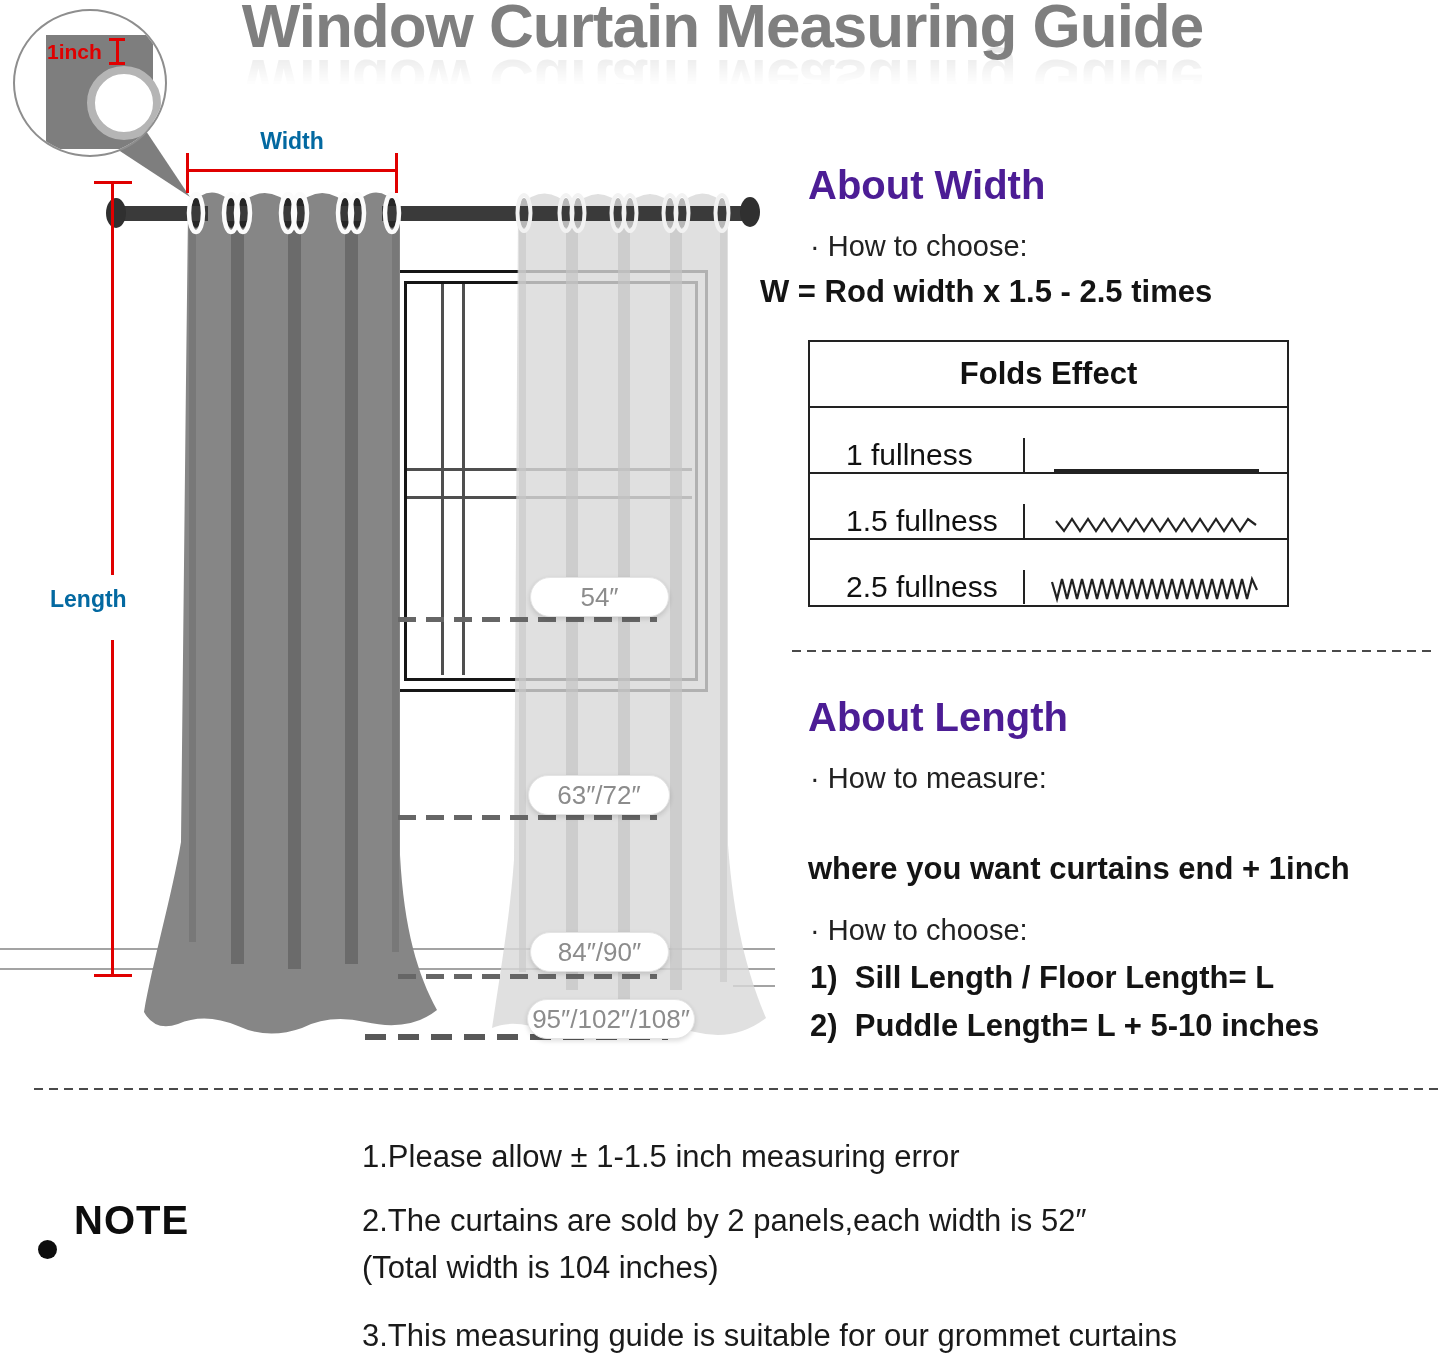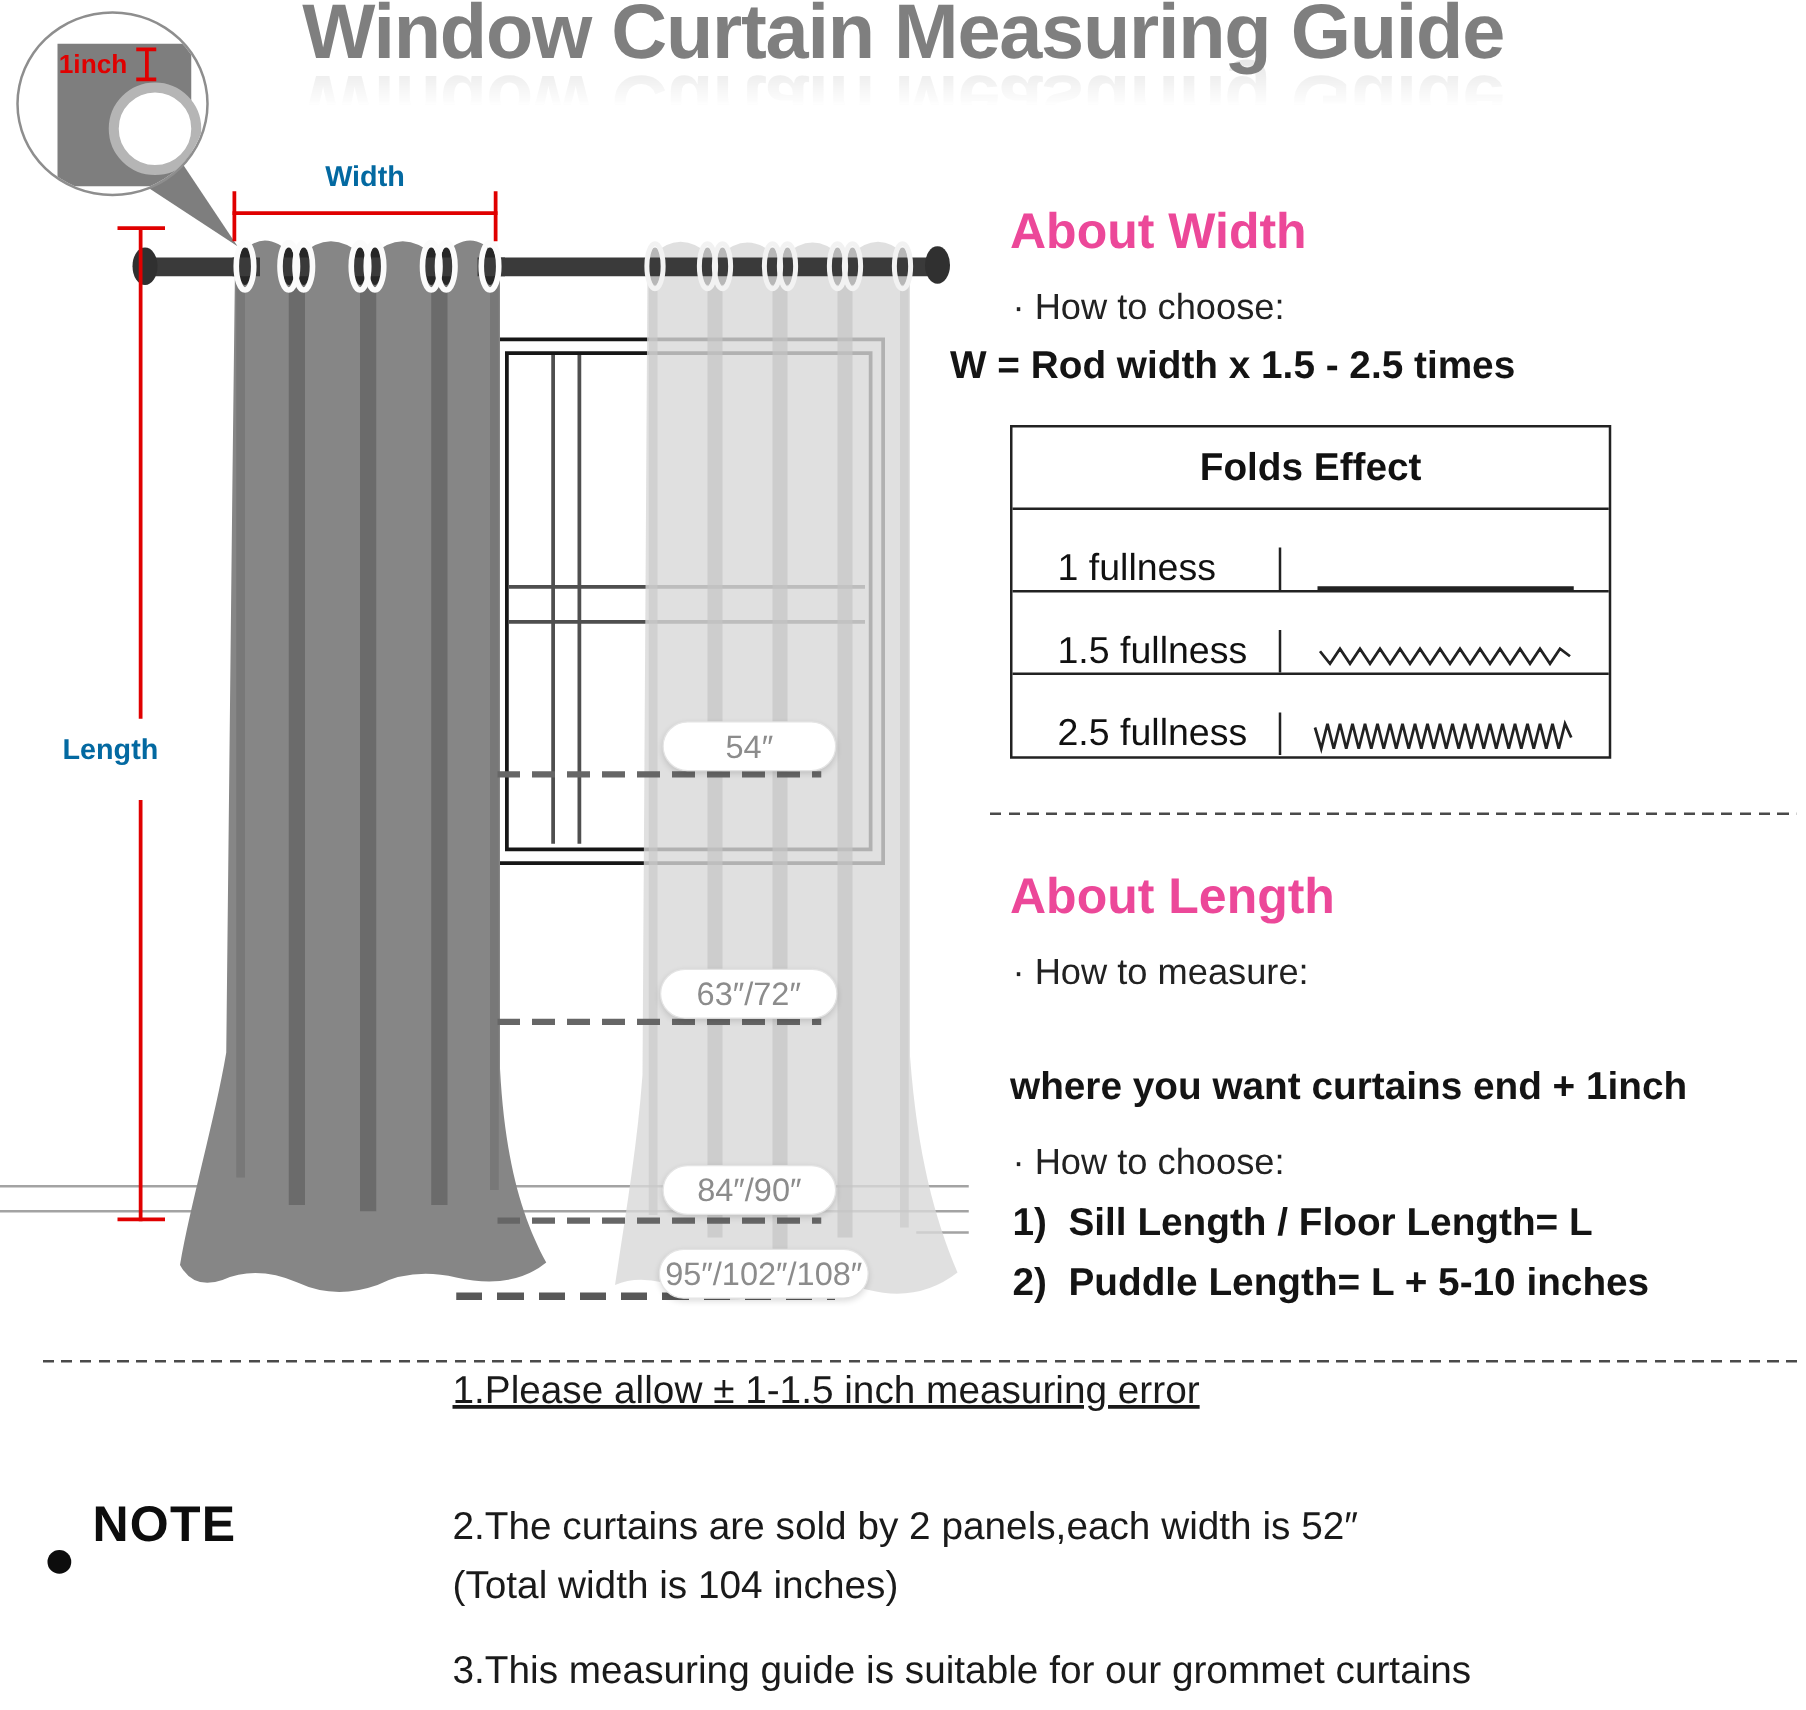--- a/index.html
+++ b/index.html
@@ -36,21 +36,21 @@
      background:repeating-linear-gradient(90deg,#666 0 18px,transparent 18px 28px);}
   .dash-thick{height:6px;z-index:4;
      background:repeating-linear-gradient(90deg,#585858 0 21px,transparent 21px 33px);}
   .divider{height:2px;z-index:2;
      background:repeating-linear-gradient(90deg,#4a4a4a 0 9px,transparent 9px 15px);}
   
   .pill{z-index:5;background:#fff;border:1px solid #e4e4e4;border-radius:20px;
         box-shadow:0 2px 5px rgba(0,0,0,.14);display:flex;align-items:center;justify-content:center;
         color:#8c8c8c;font-size:26px;height:38px;}
   
-  .h1{font-size:40px;font-weight:700;color:#ec4899;}
+  .h1{font-size:40px;font-weight:700;color:#4c1d95;}
   .body-sm{font-size:29px;color:#222;}
   .body-md{font-size:31px;font-weight:600;color:#141414;white-space:nowrap;}
   .folds-table{left:808px;top:340px;width:477px;height:263px;border:2px solid #222;z-index:2;background:#fff;}
   .ft-header{height:64px;border-bottom:2px solid #222;display:flex;align-items:center;justify-content:center;
              font-size:31px;font-weight:600;color:#111;}
   .ft-row{height:64px;display:flex;border-bottom:2px solid #222;align-items:flex-end;}
   .ft-row:last-child{border-bottom:none;}
   .ft-label{width:215px;border-right:2px solid #222;display:flex;align-items:center;
             padding-left:36px;font-size:30px;color:#111;box-sizing:border-box;}
   .ft-fold{flex:1;display:flex;align-items:center;justify-content:center;}
@@ -222,18 +222,18 @@
 
   <div class="abs h1" style="left:808px;top:695px;">About Length</div>
   <div class="abs body-sm" style="left:810px;top:762px;">· How to measure:</div>
   <div class="abs body-md" style="left:808px;top:851px;">where you want curtains end + 1inch</div>
   <div class="abs body-sm" style="left:810px;top:914px;">· How to choose:</div>
   <div class="abs body-md" style="left:810px;top:960px;white-space:pre;">1)  Sill Length / Floor Length= L</div>
   <div class="abs body-md" style="left:810px;top:1008px;white-space:pre;">2)  Puddle Length= L + 5-10 inches</div>
 
   <div class="abs note-bullet"></div>
   <div class="abs note-head">NOTE</div>
-  <div class="abs note-line" style="top:1094px;text-decoration:underline;">1.Please allow ± 1-1.5 inch measuring error</div>
+  <div class="abs note-line" style="top:1139px;">1.Please allow ± 1-1.5 inch measuring error</div>
   <div class="abs note-line" style="top:1203px;">2.The curtains are sold by 2 panels,each width is 52″</div>
   <div class="abs note-line" style="top:1250px;">(Total width is 104 inches)</div>
   <div class="abs note-line" style="top:1318px;">3.This measuring guide is suitable for our grommet curtains</div>
 
 </div>
 
 </body></html>

